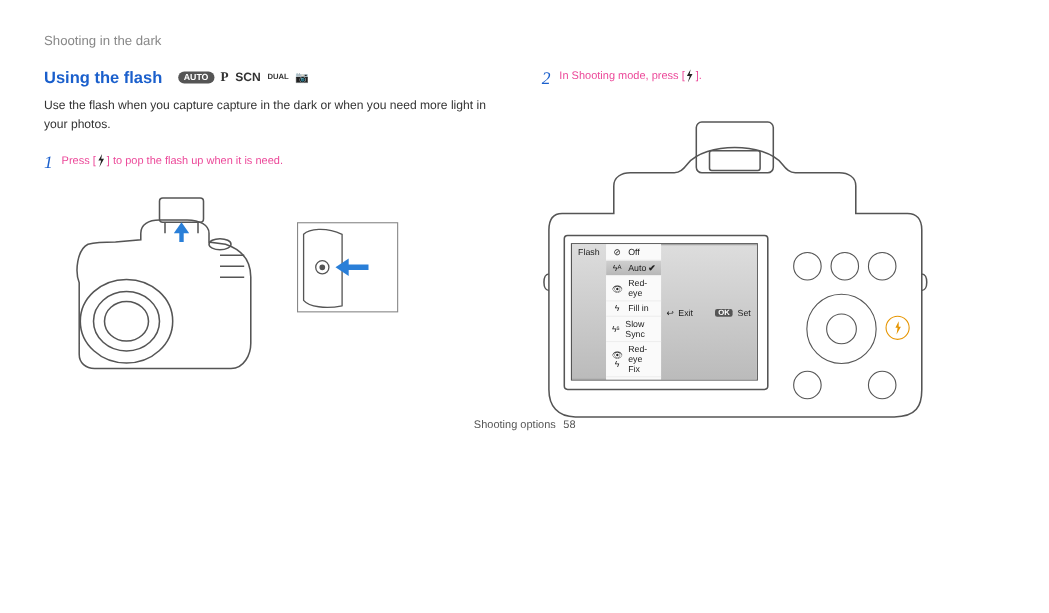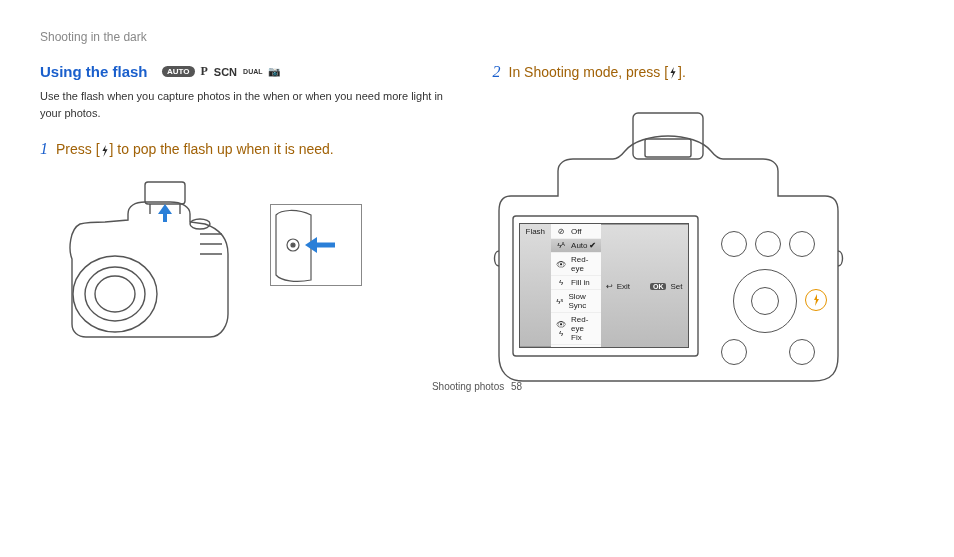--- a/index.html
+++ b/index.html
@@ -89,22 +89,22 @@
   }
   .step-num {
     color: #1a5fcc;
     font-style: italic;
     font-family: Georgia, serif;
     font-size: 16px;
     line-height: 1.2;
     flex-shrink: 0;
   }
   .step-text {
-    font-size: 14px;
-    color: #a16207;
+    font-size: 10px;
+    color: #ec4899;
     line-height: 1.5;
   }
   .bolt-icon {
     display: inline-block;
     vertical-align: middle;
     width: 10px;
     height: 12px;
   }
   
   .illus1 {
@@ -246,21 +246,21 @@
         <span class="section-title">Using the flash</span>
         <span class="mode-row">
           <span class="mode-badge mode-auto">AUTO</span>
           <span class="mode-badge mode-p">P</span>
           <span class="mode-badge mode-scn">SCN</span>
           <span class="mode-badge mode-dual tiny">DUAL</span>
           <span class="mode-badge mode-cam">📷</span>
         </span>
       </div>
 
-      <div class="intro-text">Use the flash when you capture photos in the when or when you need more light in your photos.</div>
+      <div class="intro-text">Use the flash when you capture capture in the dark or when you need more light in your photos.</div>
 
       <div class="step">
         <div class="step-num">1</div>
         <div class="step-text">
           <span>Press [</span><svg class="bolt-icon" viewBox="0 0 10 14">
               <path d="M6 0 L2 7 L5 7 L3 14 L8 5 L5 5 Z" fill="#222"></path>
             </svg><span>] to pop the flash up when it is need.</span>
         </div>
       </div>
 
@@ -389,16 +389,16 @@
               <span class="ok-badge">OK</span>
               <span>Set</span>
             </span>
           </div>
         </div>
       </div>
     </div>
   </div>
 
   <div class="footer">
-    <span>Shooting photos</span>
+    <span>Shooting options</span>
     <span class="pg">58</span>
   </div>
 </div>
 
 </body></html>

